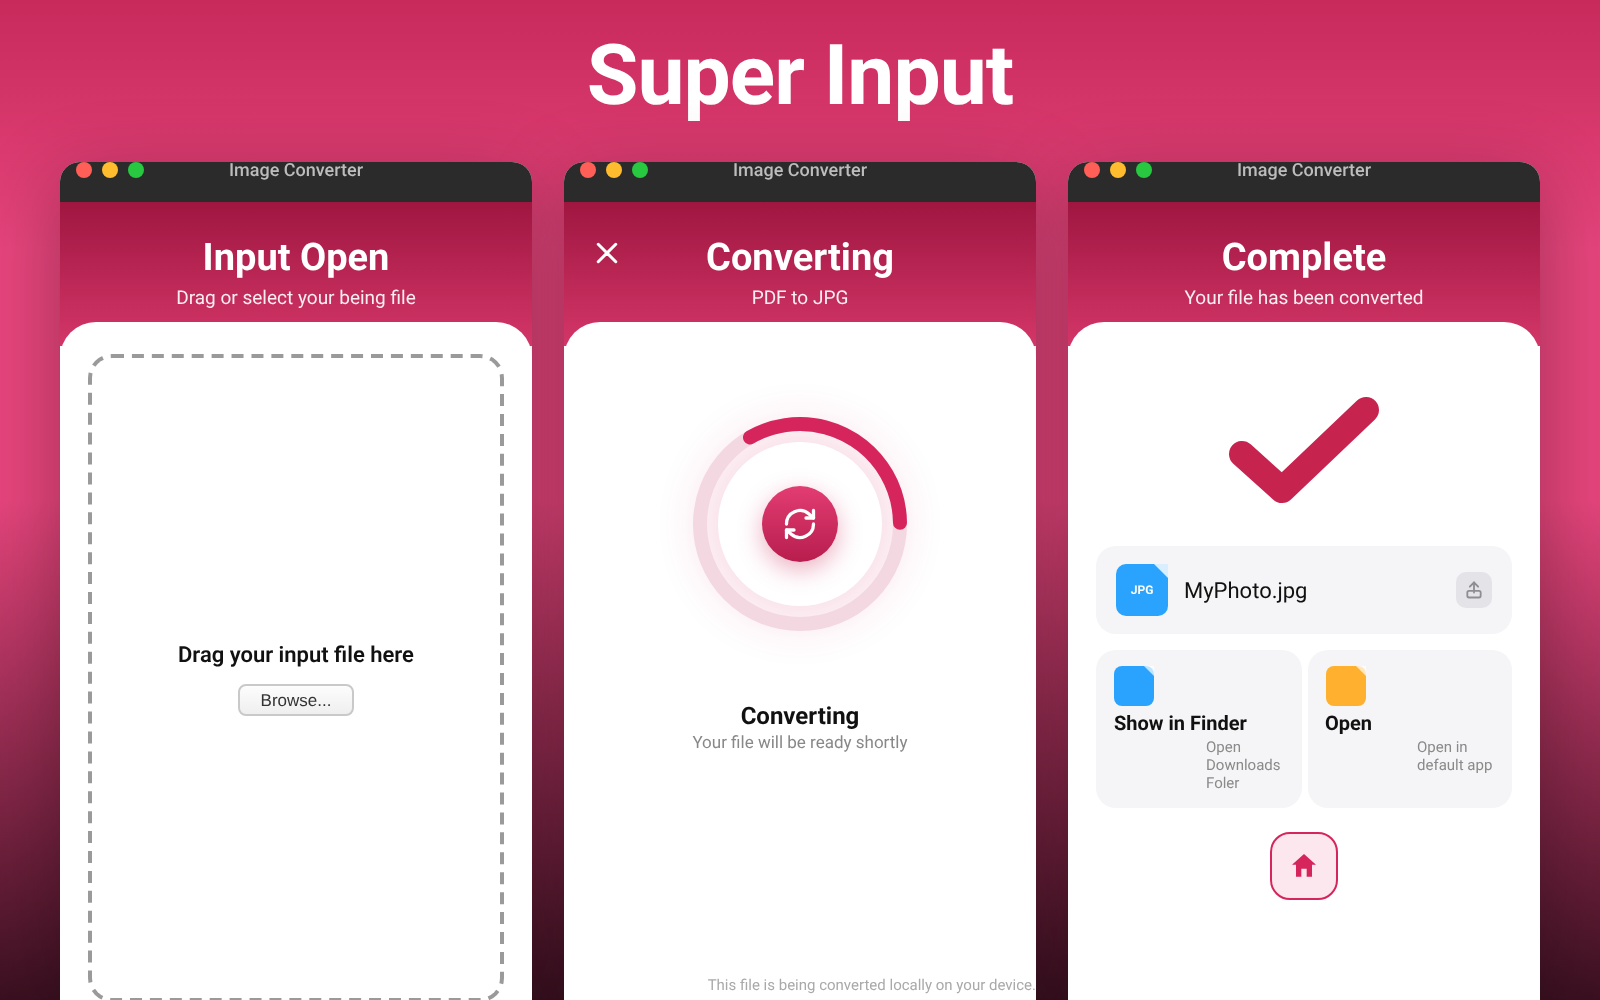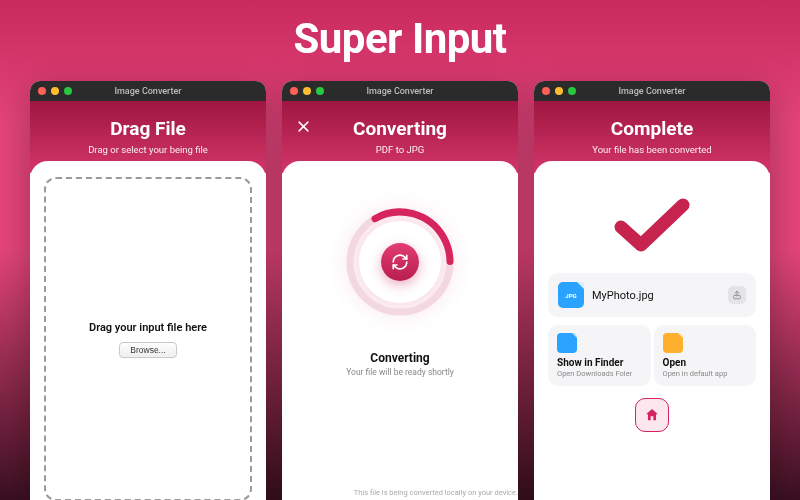--- a/index.html
+++ b/index.html
@@ -33,21 +33,20 @@
     overflow: hidden;
     box-shadow: 0 10px 40px rgba(0,0,0,.3);
     display: flex;
     flex-direction: column;
     height: 420px;
   }
   .titlebar {
     height: 20px;
     background: #2b2b2b;
     display: flex;
-    align-items: center;
     padding: 0 8px;
     position: relative;
   }
   .traffic { display: flex; gap: 5px; }
   .dot { width: 8px; height: 8px; border-radius: 50%; }
   .dot.r { background: #ff5f57; }
   .dot.y { background: #febc2e; }
   .dot.g { background: #28c840; }
   .wtitle {
     position: absolute; left: 0; right: 0; text-align: center;
@@ -162,21 +161,21 @@
   .ac-icon { width:20px; height:20px; border-radius:4px; margin-bottom:4px;
     display:flex;align-items:center;justify-content:center; position:relative;}
   .ac-icon.blue { background:#2aa3ff; }
   .ac-icon.orange { background:#ffb02e; }
   .ac-icon::before{
     content:""; position:absolute; top:0; right:0;
     border-style:solid; border-width:0 5px 5px 0;
     border-color: transparent rgba(255,255,255,.7) transparent transparent;
   }
   .ac-title { font-size:10px; font-weight:700; color:#111; }
-  .ac-sub { font-size:7.5px; color:#8a8a8a; margin-top:1px; }
+  .ac-sub { font-size:7.5px; color:#8a8a8a; margin-top:1px;margin-left:46px; }
   .bottom-row {
     display:flex; gap:8px; width:100%; margin-top:12px;
     align-items:center; justify-content:center;
   }
   .home-btn {
     width:34px; height:34px; border-radius:10px;
     border:1.5px solid #d6245c; background:#fde7ef;
     display:flex;align-items:center;justify-content:center;
   }
   .convert-btn {
@@ -197,21 +196,21 @@
   <div class="window">
     <div class="titlebar">
       <div class="traffic">
         <div class="dot r"></div>
         <div class="dot y"></div>
         <div class="dot g"></div>
       </div>
       <div class="wtitle">Image Converter</div>
     </div>
     <div class="header">
-      <h2>Drag File</h2>
+      <h2>Input Open</h2>
       <p>Drag or select your being file</p>
     </div>
     <div class="body">
       <div class="dropzone">
         <div class="dz-text">Drag your input file here</div>
         <button class="browse">Browse...</button>
       </div>
     </div>
   </div>
 

